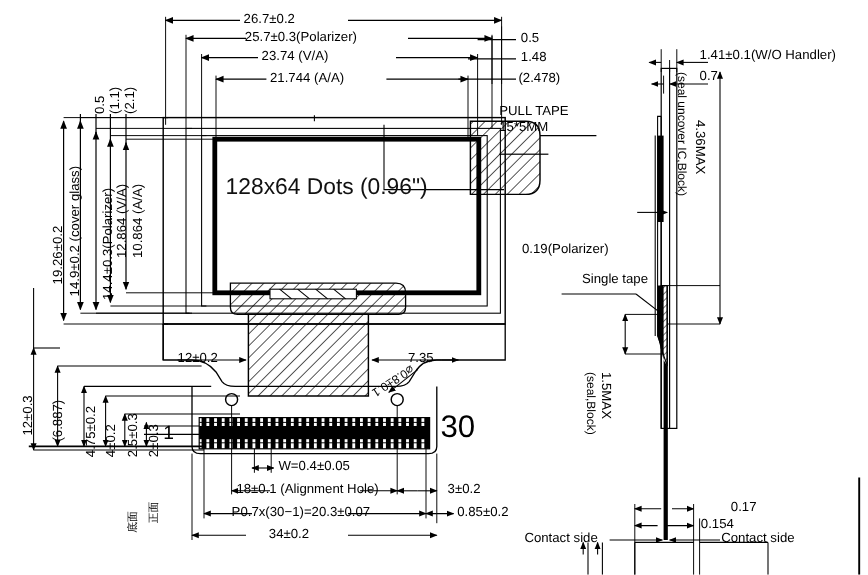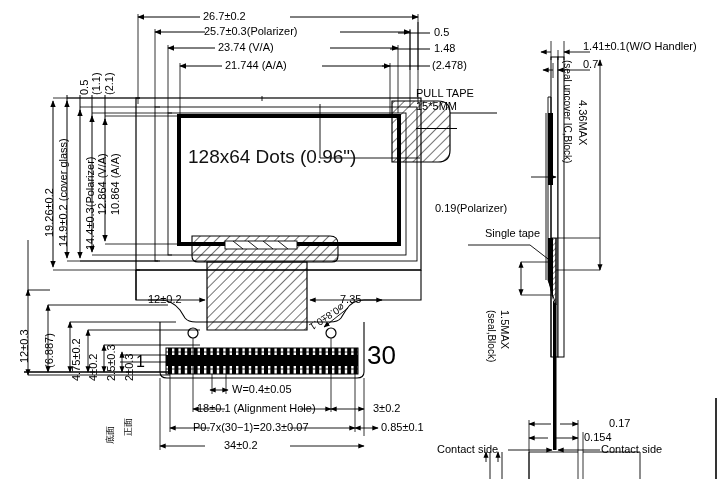--- a/index.html
+++ b/index.html
@@ -327,21 +327,21 @@
   <div class="lbl rot90 xs" style="left:106px;top:444px;">底面</div>
   <div class="lbl rot90" style="left:124px;top:381px;">2±0.3</div>
   <div class="lbl rot90 xs" style="left:124px;top:436px;">正面</div>
 
   <div class="lbl" style="left:148px;top:294px;">12±0.2</div>
   <div class="lbl" style="left:340px;top:294px;">7.35</div>
   <div class="lbl" style="left:232px;top:384px;">W=0.4±0.05</div>
   <div class="lbl" style="left:197px;top:403px;">18±0.1  (Alignment  Hole)</div>
   <div class="lbl" style="left:373px;top:403px;">3±0.2</div>
   <div class="lbl" style="left:193px;top:422px;">P0.7x(30−1)=20.3±0.07</div>
-  <div class="lbl" style="left:381px;top:422px;">0.85±0.1</div>
+  <div class="lbl" style="left:381px;top:422px;">0.85±0.2</div>
   <div class="lbl" style="left:224px;top:440px;">34±0.2</div>
 
   <div class="lbl rotdiag sm" style="left:346px;top:310px;">⌀0.8±0.1</div>
 
   <div class="lbl pin" style="left:136px;top:354px;">1</div>
   <div class="lbl" style="left:367px;top:350px;font-size:26px;">30</div>
 
   <div class="lbl" style="left:583px;top:41px;">1.41±0.1(W/O  Handler)</div>
   <div class="lbl" style="left:583px;top:59px;">0.7</div>
   <div class="lbl" style="left:435px;top:171px;margin-top:32px;">0.19(Polarizer)</div>

